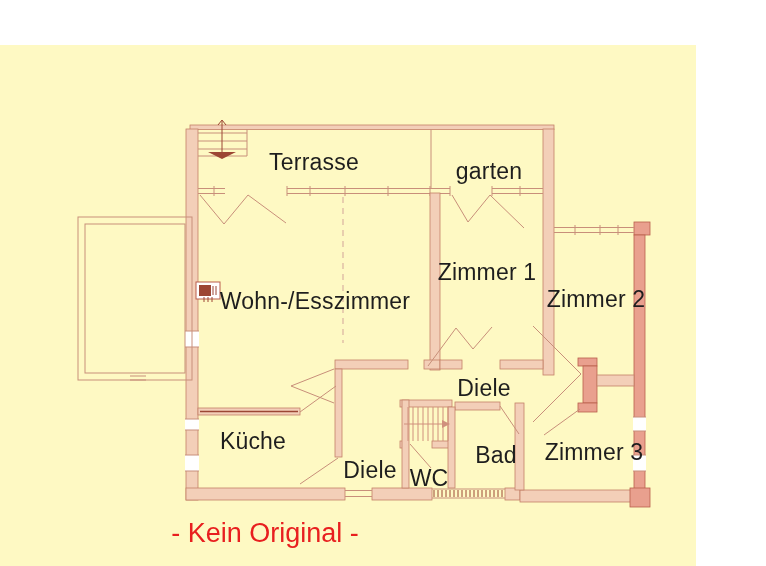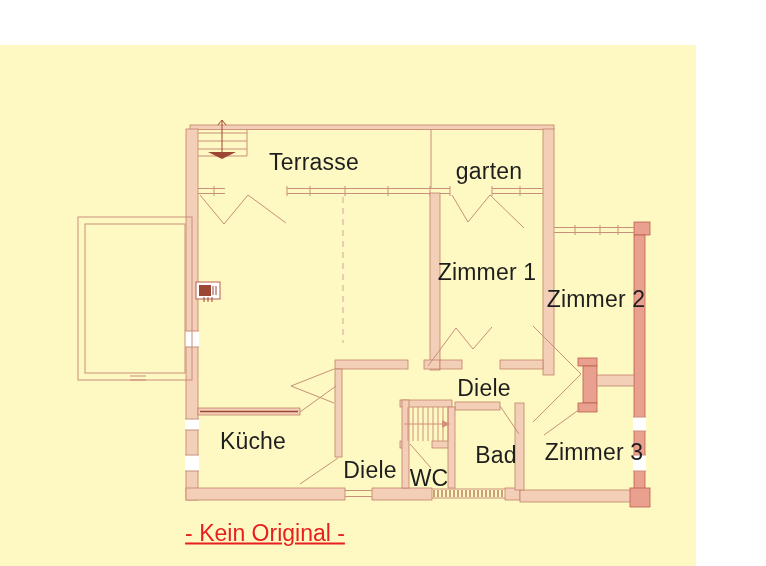--- a/index.html
+++ b/index.html
@@ -19,21 +19,21 @@
   .tick{fill:none;stroke:var(--lineColor);stroke-width:1;}
   .dark{stroke:var(--accentDark);fill:none;stroke-width:1;}
   .darkfill{fill:var(--accentDark);stroke:none;}
   .stair{fill:none;stroke:var(--stairColor);stroke-width:1;}
   .dashline{fill:none;stroke:var(--dashColor);stroke-width:1.2;stroke-dasharray:6 5;}
   .white{fill:#fff;stroke:none;}
   .label{position:absolute;transform:translate(-50%,-50%);color:var(--textColor);
          font-size:23px;white-space:nowrap;letter-spacing:.2px;}
   .label.twoline{text-align:center;line-height:1.12;}
   .red{position:absolute;transform:translate(-50%,-50%);color:var(--redColor);
-       font-size:23px;white-space:nowrap;text-decoration:underline;}
+       font-size:27px;white-space:nowrap;}
 </style>
 </head>
 <body>
 
 <div class="canvas">
 
   <svg width="766" height="566" viewBox="0 0 766 566">
 
     <g>
       <rect class="wall" x="190" y="80" width="364" height="4.5"></rect>
@@ -139,20 +139,21 @@
       <path class="dark" d="M434 445v7M438 445v7M442 445v7M446 445v7M450 445v7M454 445v7M458 445v7M462 445v7M466 445v7M470 445v7M474 445v7M478 445v7M482 445v7M486 445v7M490 445v7M494 445v7M498 445v7M502 445v7"></path>
     </g>
 
     <g>
       <path class="dashline" d="M343 152v146"></path>
     </g>
   </svg>
 
   <div class="label" style="left:314px;top:117px">Terrasse</div>
   <div class="label twoline" style="left:489px;top:127px">garten</div>
+  <div class="label" style="left:315px;top:256px">Wohn-/Esszimmer</div>
   <div class="label" style="left:487px;top:227px">Zimmer 1</div>
   <div class="label" style="left:596px;top:254px">Zimmer 2</div>
   <div class="label" style="left:594px;top:407px">Zimmer 3</div>
   <div class="label" style="left:484px;top:343px">Diele</div>
   <div class="label" style="left:253px;top:396px">Küche</div>
   <div class="label" style="left:370px;top:425px">Diele</div>
   <div class="label" style="left:429px;top:433px">WC</div>
   <div class="label" style="left:496px;top:410px">Bad</div>
 
   <div class="red" style="left:265px;top:488px">- Kein Original -</div>

